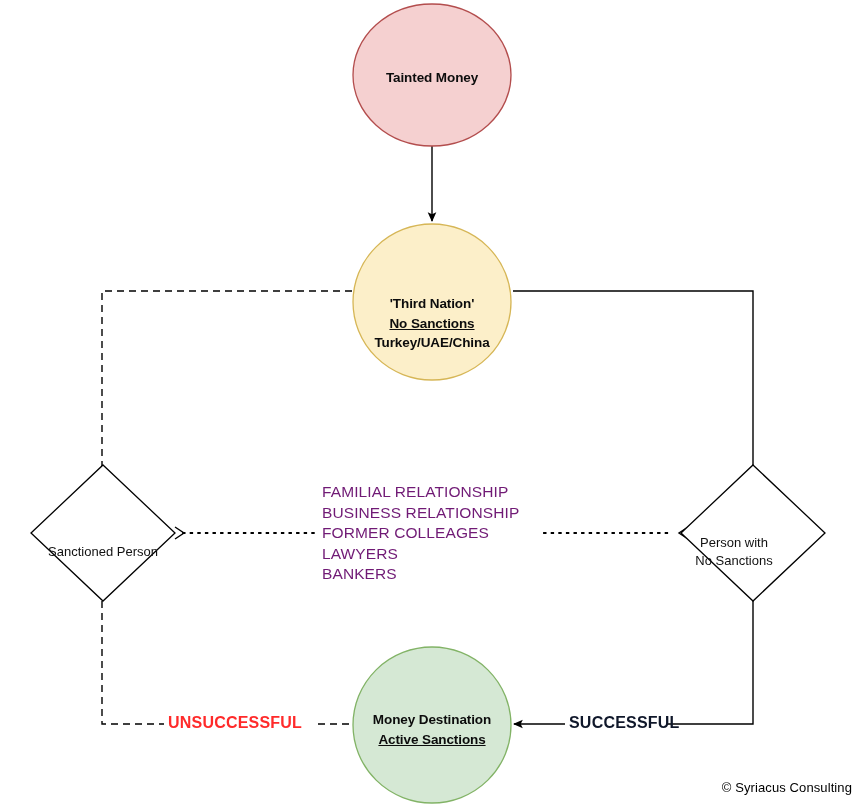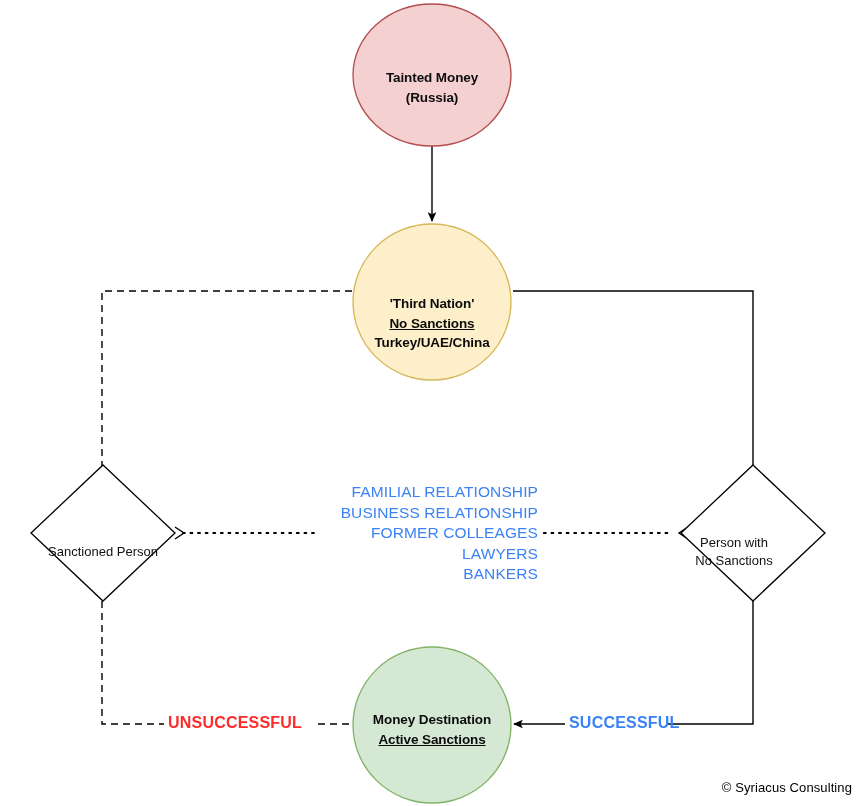--- a/index.html
+++ b/index.html
@@ -43,44 +43,44 @@
     color: #111111;
     line-height: 1.35;
   }
 
   
   #relationship-list {
     position: absolute;
     left: 322px;
     top: 482px;
     width: 216px;
-    text-align: right;
+    text-align: left;
     font-size: 15.5px;
-    color: #3b82f6;
+    color: #701a75;
     line-height: 1.33;
     letter-spacing: 0.1px;
   }
 
   
   .edge-label {
     position: absolute;
     font-size: 16px;
     font-weight: bold;
     letter-spacing: 0.2px;
     white-space: nowrap;
   }
   #label-unsuccessful {
     left: 168px;
     top: 714px;
     color: #ff2a2a;
   }
   #label-successful {
     left: 569px;
     top: 714px;
-    color: #3b82f6;
+    color: #0f172a;
   }
 
   
   #copyright {
     position: absolute;
     right: 12px;
     bottom: 11px;
     font-size: 13px;
     color: #000000;
     letter-spacing: 0.1px;
@@ -123,21 +123,20 @@
 
   <ellipse cx="432" cy="725" rx="79" ry="78" fill="#d5e8d4" stroke="#82b366" stroke-width="1.3"></ellipse>
 
   <polygon points="103,465 175,533 103,601 31,533" fill="#ffffff" stroke="#000000" stroke-width="1.3"></polygon>
 
   <polygon points="753,465 825,533 753,601 681,533" fill="#ffffff" stroke="#000000" stroke-width="1.3"></polygon>
 </svg>
 
 <div class="node-label circle-text" id="label-source" style="left:352px; top:50px; width:160px;">
   <div>Tainted Money</div>
-  <div>(Russia)</div>
 </div>
 
 <div class="node-label circle-text" id="label-third-nation" style="left:348px; top:276px; width:168px;">
   <div>'Third Nation'</div>
   <div class="underlined">No Sanctions</div>
   <div>Turkey/UAE/China</div>
 </div>
 
 <div class="node-label circle-text" id="label-destination" style="left:348px; top:692px; width:168px;">
   <div>Money Destination</div>

